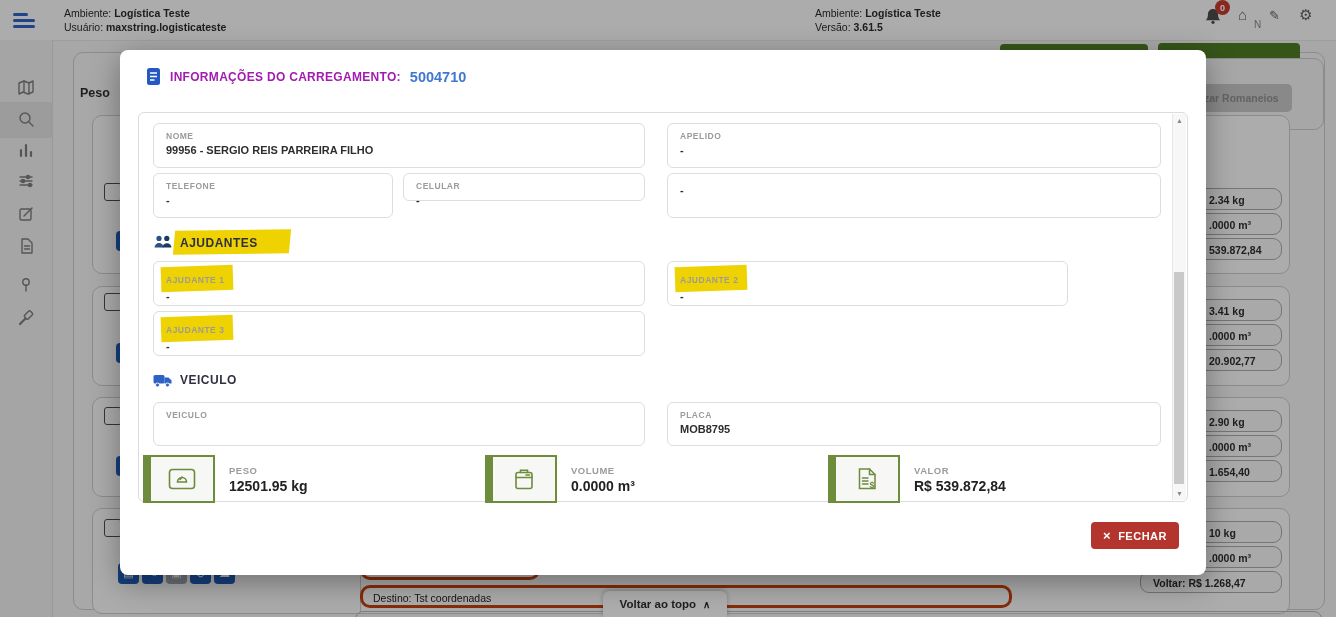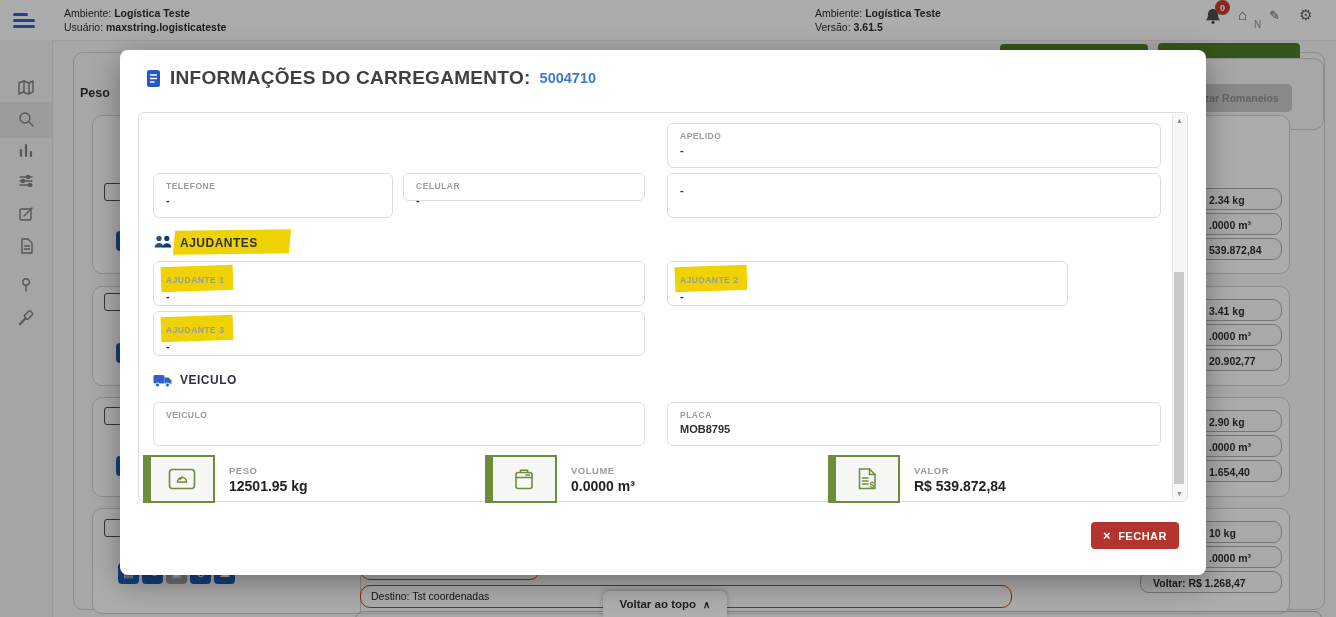--- a/index.html
+++ b/index.html
@@ -31,34 +31,34 @@
   .vbox{position:absolute;left:1140px;width:142px;height:22px;border:1px solid #a8a8a8;border-radius:9px;background:#f2f2f2;
         font-size:10.5px;font-weight:bold;color:#2d2d2d;line-height:22px;padding-left:68px;box-sizing:border-box;
         white-space:nowrap;overflow:hidden;}
   .vbox .vlabel{font-weight:bold;}
   .vbox-wide{padding-left:12px;}
   .green-btn{position:absolute;background:#4e7a23;border-radius:4px;}
   .gray-card{position:absolute;left:1150px;top:58px;width:172px;height:70px;background:#efefef;border:1px solid #c9c9c9;border-radius:10px;}
   .gray-btn{position:absolute;left:1150px;top:84px;width:142px;height:28px;background:#c4c4c4;border-radius:5px;
             font-size:10.5px;font-weight:bold;color:#8f8f8f;line-height:28px;padding-left:54px;box-sizing:border-box;
             white-space:nowrap;overflow:hidden;}
-  .pill{position:absolute;border:1px solid #c2410c;border-radius:10px;background:transparent;box-sizing:border-box;}
+  .pill{position:absolute;border:3px solid #c2410c;border-radius:10px;background:transparent;box-sizing:border-box;}
   .destino{left:360px;top:585px;width:652px;height:23px;font-size:10.5px;color:#222;line-height:21px;padding-left:10px;}
   .pill2{left:360px;top:556px;width:180px;height:24px;}
   .next-card{position:absolute;left:355px;top:611px;width:965px;height:30px;border:1px solid #b5b5b5;border-radius:8px;}
   .back-top{position:absolute;left:603px;top:591px;width:124px;height:26px;background:#fafafa;border-radius:6px 6px 0 0;
             box-shadow:0 -1px 5px rgba(0,0,0,.25);font-size:11.5px;font-weight:bold;color:#2e2e2e;
             display:flex;align-items:center;justify-content:center;gap:7px;z-index:5;}
   .back-top .chev{font-size:10px;}
   
   .overlay{position:absolute;inset:0;background:rgba(0,0,0,0.30);z-index:10;}
   .modal{position:absolute;left:120px;top:50px;width:1086px;height:525px;background:#fff;border-radius:8px;
          box-shadow:0 8px 30px rgba(0,0,0,.35);z-index:20;}
   .m-title{position:absolute;left:26px;top:17px;display:flex;align-items:center;gap:9px;}
-  .m-title .ttl{font-size:19px;font-weight:bold;color:#404040;letter-spacing:.3px;}
+  .m-title .ttl{font-size:12px;font-weight:bold;color:#a21caf;letter-spacing:.3px;}
   .m-title .tid{font-size:14.5px;font-weight:bold;color:#3f78d1;}
   .m-container{position:absolute;left:18px;top:62px;width:1050px;height:390px;border:1px solid #dcdcdc;border-radius:6px;box-sizing:border-box;}
   .m-scroll{position:absolute;right:1px;top:1px;width:13px;height:386px;background:#f7f7f7;border-left:1px solid #e8e8e8;}
   .m-scroll .arr{position:absolute;left:0;width:13px;text-align:center;font-size:7px;color:#8a8a8a;}
   .m-scroll .thumb{position:absolute;left:1px;top:158px;width:10px;height:212px;background:#c9c9c9;}
   .field{position:absolute;border:1px solid #ddd;border-radius:6px;background:#fff;padding:7px 12px 0;box-sizing:border-box;}
   .flabel{font-size:8.5px;font-weight:bold;color:#9b9b9b;letter-spacing:.5px;}
   .fvalue{font-size:11px;font-weight:bold;color:#2e2e2e;margin-top:3px;}
   .sec-head{position:absolute;left:14px;display:flex;align-items:center;gap:7px;height:16px;}
   .sec-head .stxt{font-size:12px;font-weight:bold;color:#2f3040;letter-spacing:.5px;}
@@ -227,20 +227,24 @@
         <line x1="4" y1="6" x2="11" y2="6" stroke="#fff" stroke-width="1.5"></line>
         <line x1="4" y1="9.5" x2="11" y2="9.5" stroke="#fff" stroke-width="1.5"></line>
         <line x1="4" y1="13" x2="8.5" y2="13" stroke="#fff" stroke-width="1.5"></line>
       </svg>
       <span class="ttl">INFORMAÇÕES DO CARREGAMENTO:</span>
       <span class="tid">5004710</span>
     </div>
 
     <div class="m-container">
 
+      <div class="field" style="left:14px;top:10px;width:492px;height:45px;">
+        <div class="flabel">NOME</div>
+          <div class="fvalue">99956 - SERGIO REIS PARREIRA FILHO</div>
+      </div>
       <div class="field" style="left:528px;top:10px;width:494px;height:45px;">
         <div class="flabel">APELIDO</div>
           <div class="fvalue">-</div>
       </div>
       <div class="field" style="left:14px;top:60px;width:240px;height:45px;">
         <div class="flabel">TELEFONE</div>
           <div class="fvalue">-</div>
       </div>
       <div class="field" style="left:264px;top:60px;width:242px;height:28px;">
         <div class="flabel">CELULAR</div>

